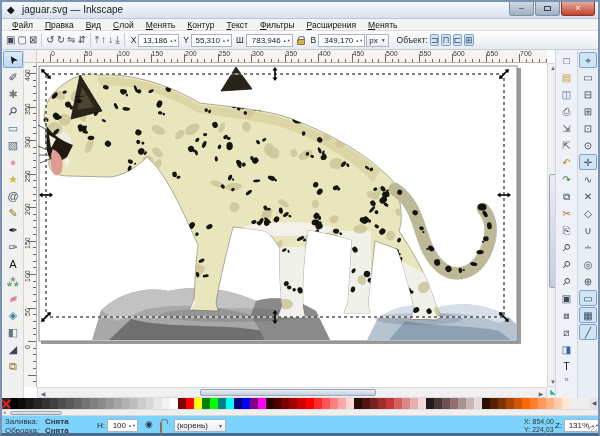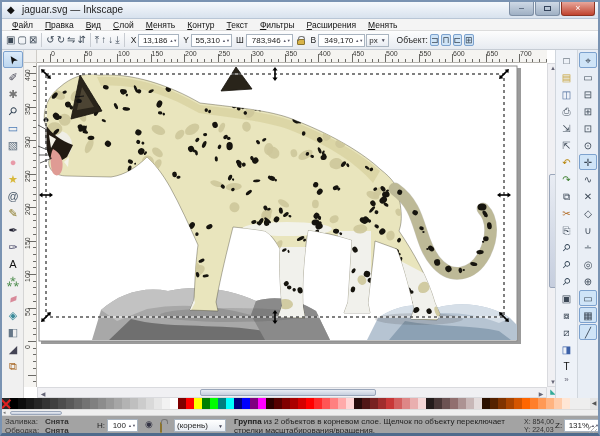--- a/index.html
+++ b/index.html
@@ -88,21 +88,21 @@
   .swatch.none{background:#262626;position:relative;}
   .swatch.none:before,.swatch.none:after{content:"";position:absolute;left:-2px;right:-2px;top:4.5px;
     height:1.5px;background:#e02020;}
   .swatch.none:before{transform:rotate(45deg);} .swatch.none:after{transform:rotate(-45deg);}
   #palette-arrow{position:absolute;right:0;top:396px;width:8px;height:11px;background:#e4e4e4;
     font-size:6px;text-align:center;line-height:10px;color:#555;}
   #palscroll{position:absolute;left:0;top:407px;width:100%;height:6px;background:#efefef;border-top:1px solid #ddd;}
   #palscroll .sb-thumb{left:8px;top:1px;width:52px;height:4px;}
   #palscroll .pa{position:absolute;top:0;font-size:5px;color:#777;line-height:5px;}
   
-  #statusbar{position:absolute;left:0;top:413px;width:100%;height:21px;background:#a3a3a3;
+  #statusbar{position:absolute;left:0;top:413px;width:100%;height:21px;background:#7dd3fc;
     border-top:1px solid #d6d6d6;font-size:8px;color:#222;}
   .fs-block{position:absolute;left:3px;top:1px;line-height:9px;}
   .fs-block .l{display:inline-block;width:40px;color:#333;}
   .fs-block .v{font-weight:bold;color:#333;}
   #opacity-block{position:absolute;left:95px;top:3px;display:flex;align-items:center;}
   #eye-icon{position:absolute;left:143px;top:4px;width:12px;height:9px;font-size:9px;line-height:9px;color:#334;}
   #lock2{position:absolute;left:158px;top:7px;}
   #layer-dd{position:absolute;left:172px;top:3px;width:52px;}
   #status-msg{position:absolute;left:232px;top:2px;width:288px;height:18px;overflow:hidden;line-height:8.5px;}
   #xy-block{position:absolute;left:522px;top:2px;font-size:7px;line-height:8px;color:#333;white-space:nowrap;}
@@ -858,23 +858,20 @@
           <span class="val" style="width:16px">100</span>
           <span class="arr">▲▼</span>
         </span>
     </div>
     <div id="eye-icon">◉</div>
     <div id="lock2"><span class="lockicon" style="margin:0"></span></div>
     <div class="ddown" id="layer-dd">
       <span style="flex:1">(корень)</span>
         <span class="dar">▼</span>
     </div>
-    <div id="status-msg">
-      <b>Группа</b><span> из 2 объектов в корневом слое. Щелчок по объекту переключает стрелки масштабирования/вращения.</span>
-    </div>
     <div id="xy-block">
       <div><span>X:</span> <span>854,00</span></div>
       <div><span>Y:</span> <span>224,03</span></div>
     </div>
     <div id="zoom-block">
       <span class="lab">Z:</span>
       <span class="spin" style="margin-left:2px">
           <span class="val" style="width:22px">131%</span>
           <span class="arr">▲▼</span>
         </span>

